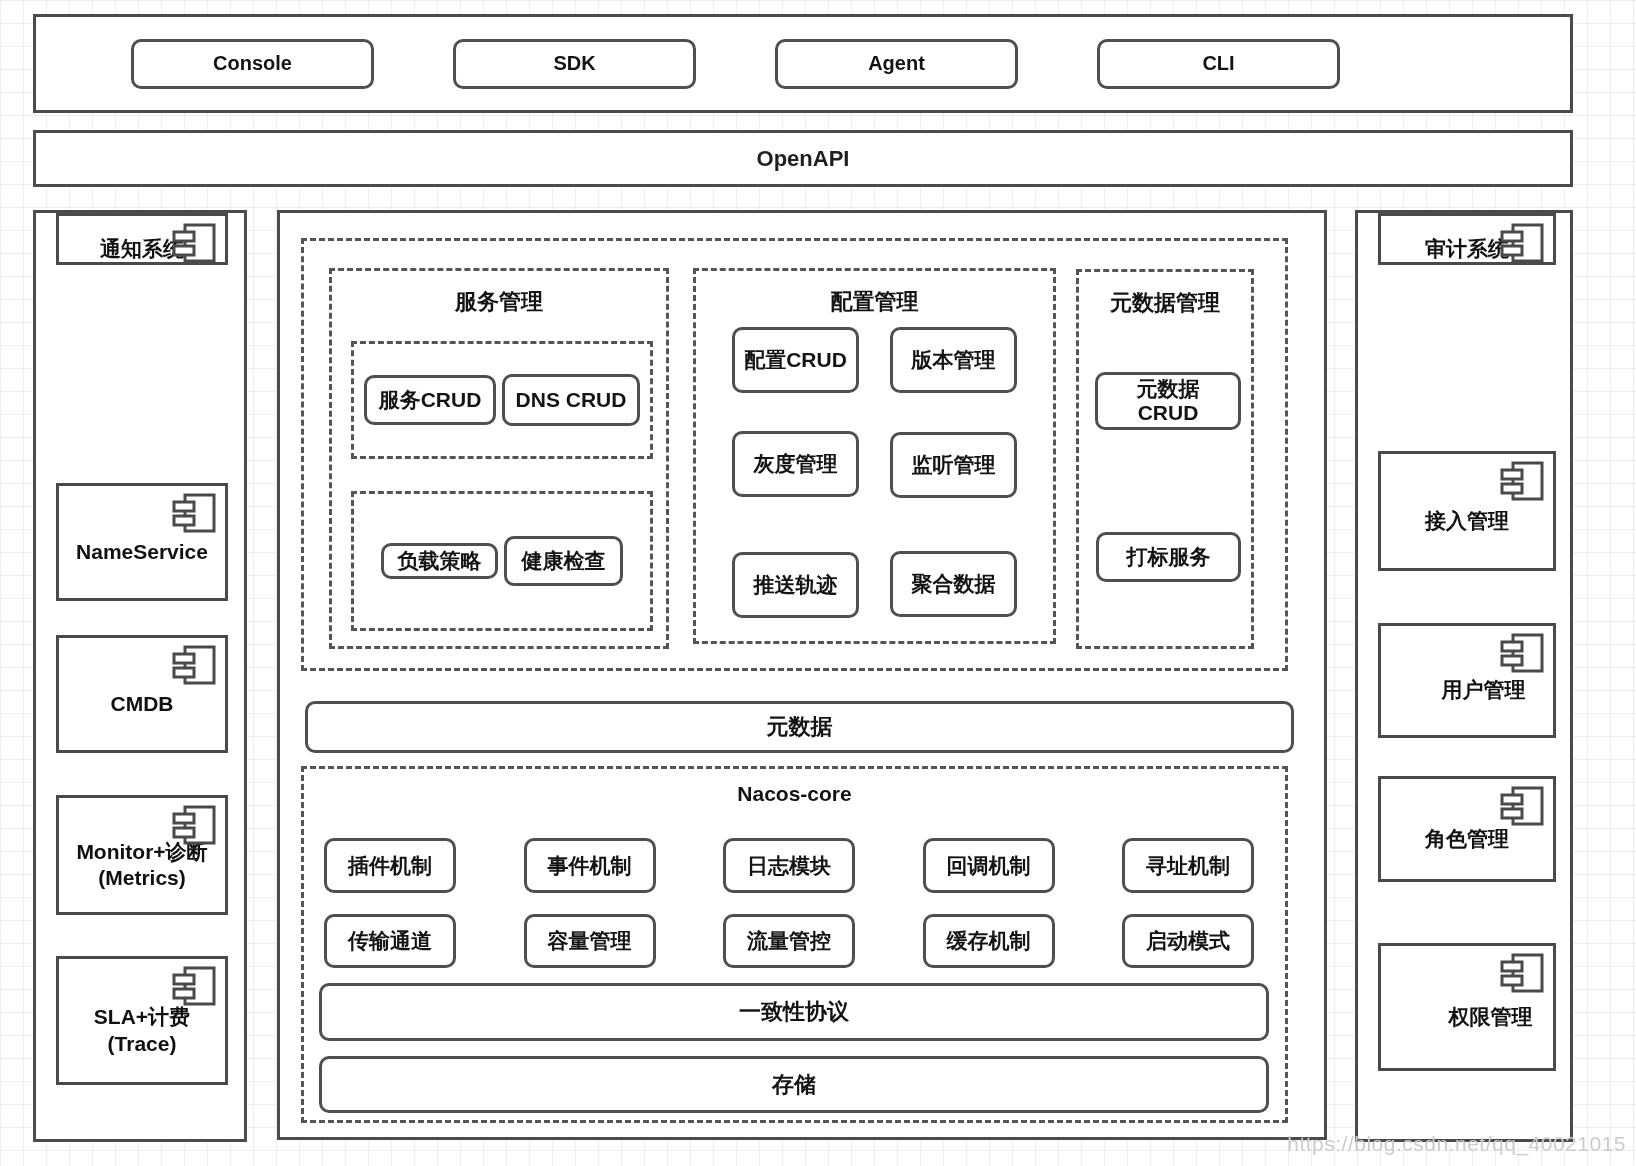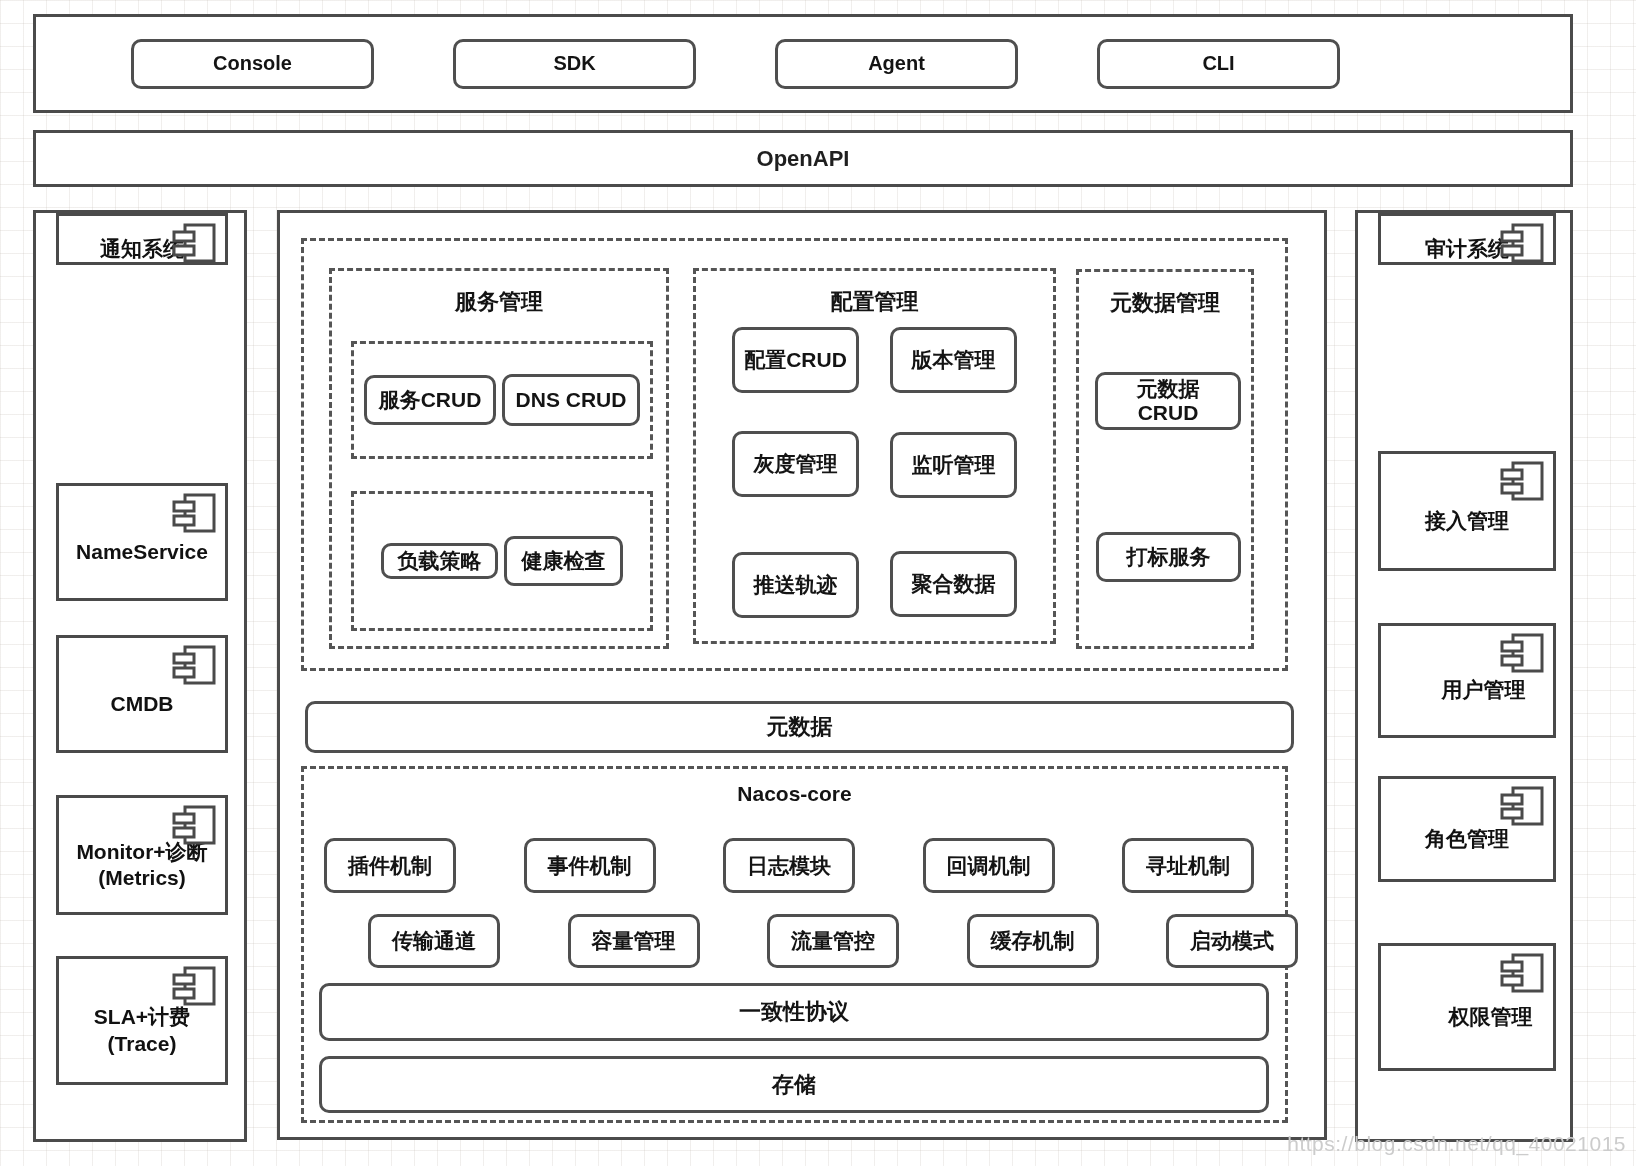--- a/index.html
+++ b/index.html
@@ -86,21 +86,21 @@
   .cfg-btn:nth-of-type(6){left:36px;top:281px;}
   .cfg-btn:nth-of-type(7){left:194px;top:280px;}
   .meta-section{left:772px;top:28px;width:178px;height:380px;}
   .meta-crud-btn{position:absolute;left:16px;top:100px;width:146px;height:58px;}
   .tag-btn{position:absolute;left:17px;top:260px;width:145px;height:50px;}
   .metadata-bar{left:25px;top:488px;width:989px;height:52px;}
   .nacos{left:21px;top:553px;width:987px;height:357px;}
   .nacos-title{position:absolute;top:13px;left:0;right:0;font-weight:600;font-size:21px;}
   .nacos-row{position:absolute;left:20px;width:930px;display:flex;justify-content:space-between;}
   .nacos-row1{top:69px;height:55px;}
-  .nacos-row2{top:145px;height:54px;margin-left:44px;}
+  .nacos-row2{top:145px;height:54px;}
   .nacos-btn{width:132px;height:100%;}
   .consistency-bar{left:15px;top:214px;width:950px;height:58px;}
   .storage-bar{left:15px;top:287px;width:950px;height:57px;}
   
   .watermark{
     position:absolute;top:1132px;right:10px;
     font-size:21px;color:#cccccc;letter-spacing:0.5px;
   }
 </style>
 </head>

